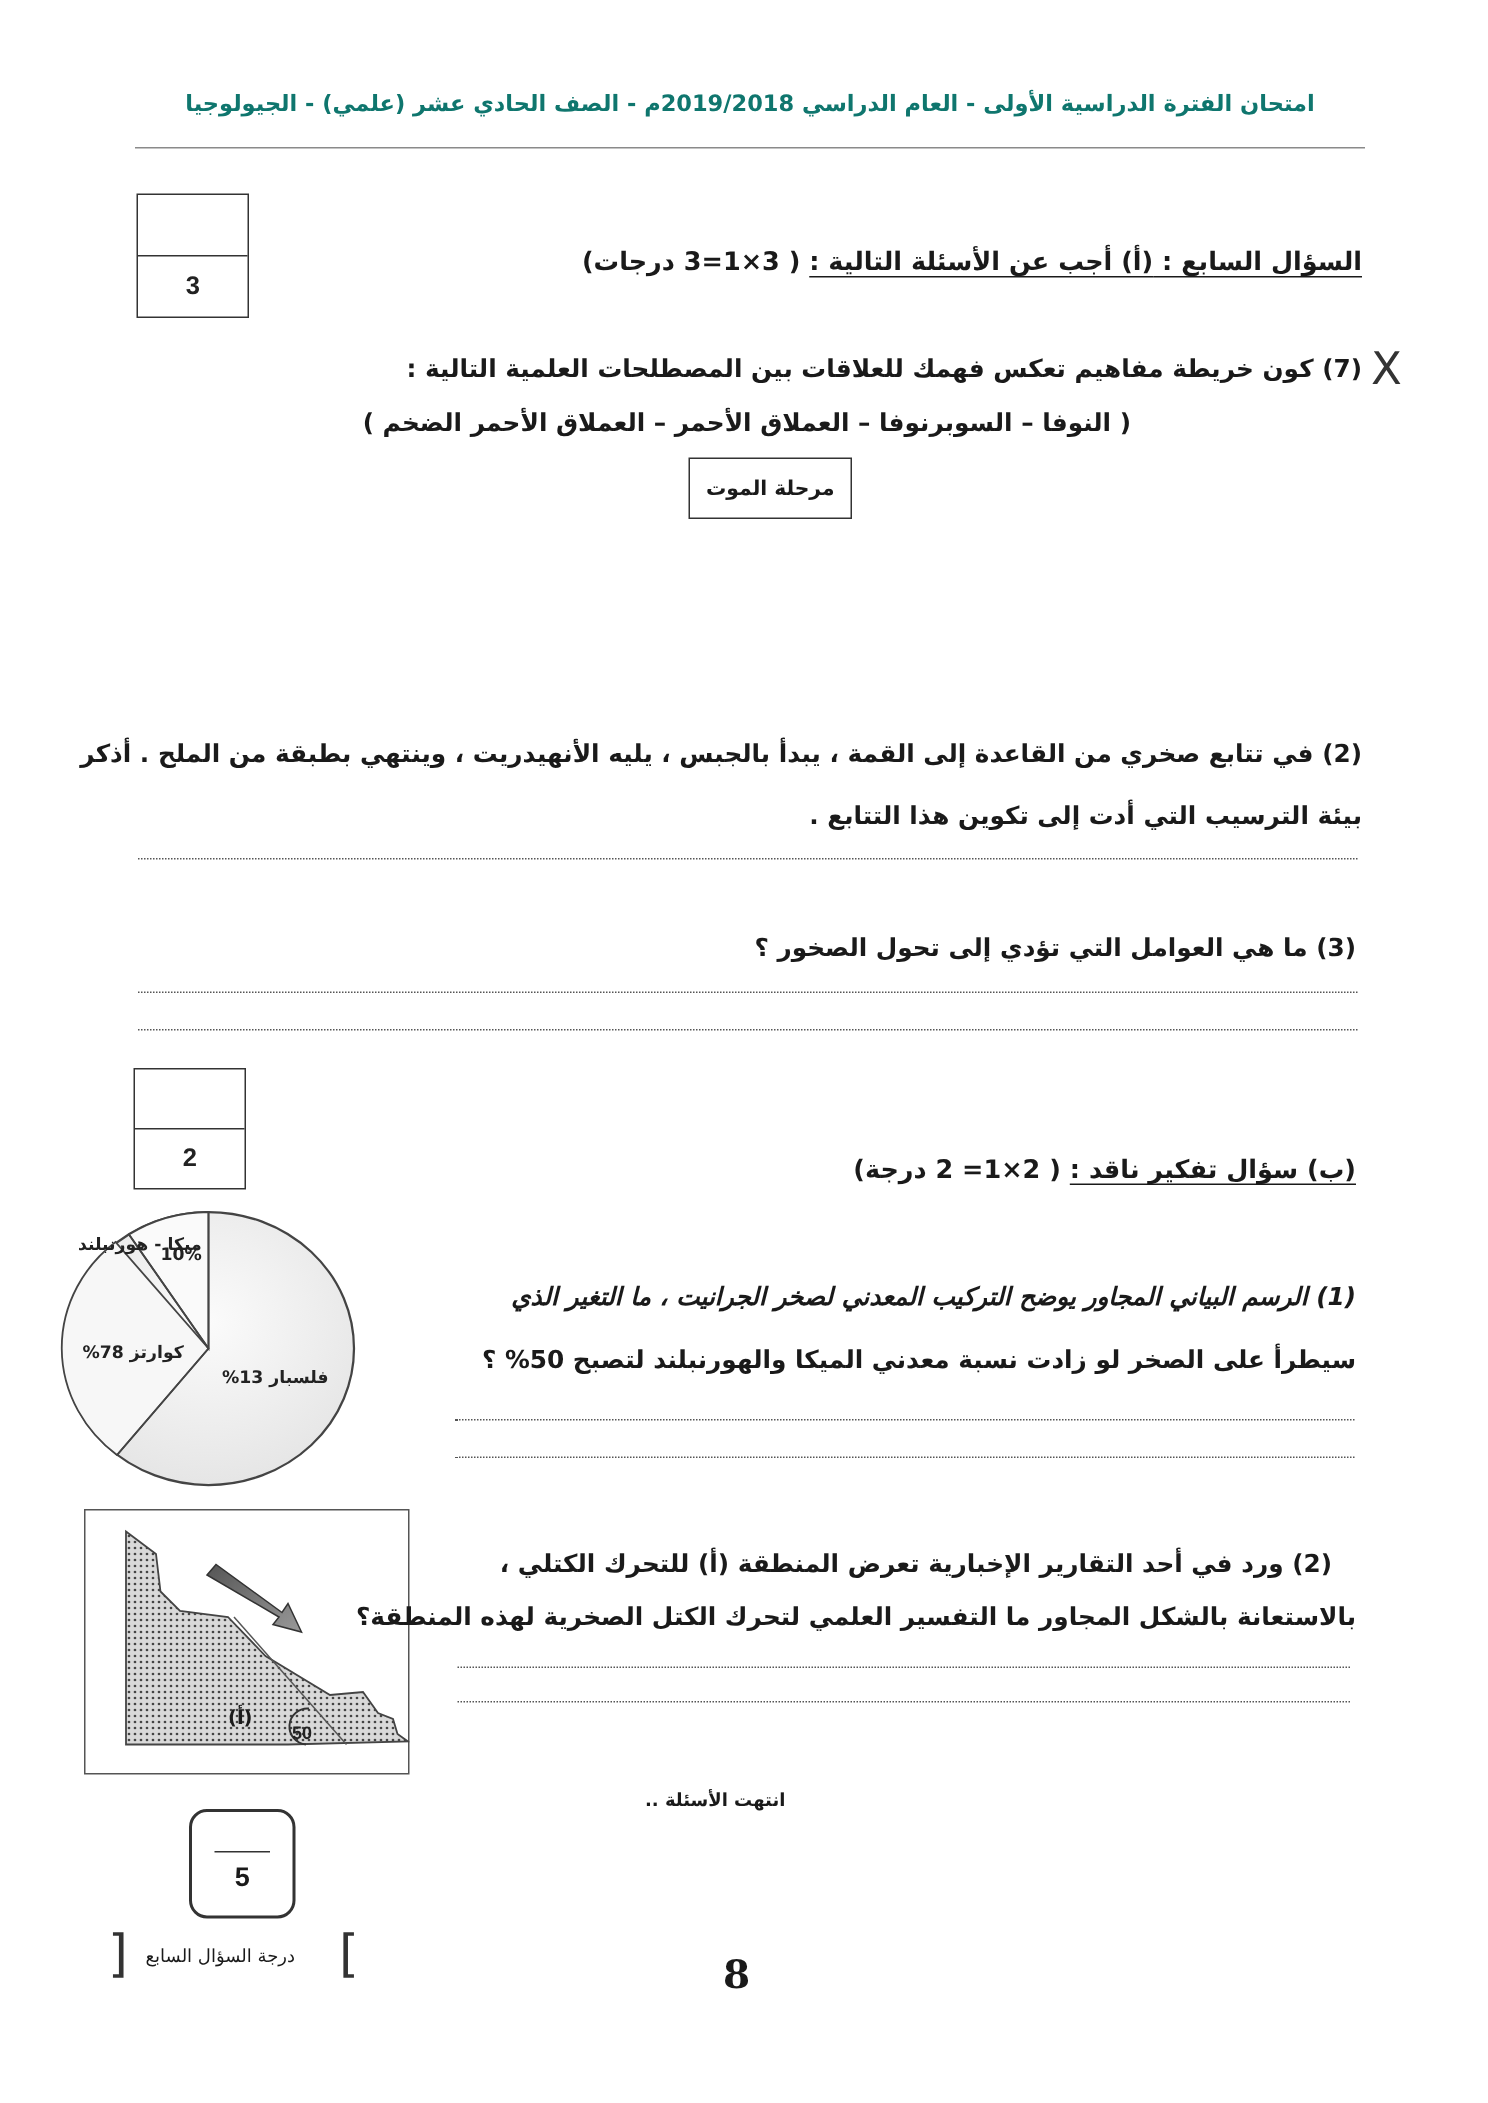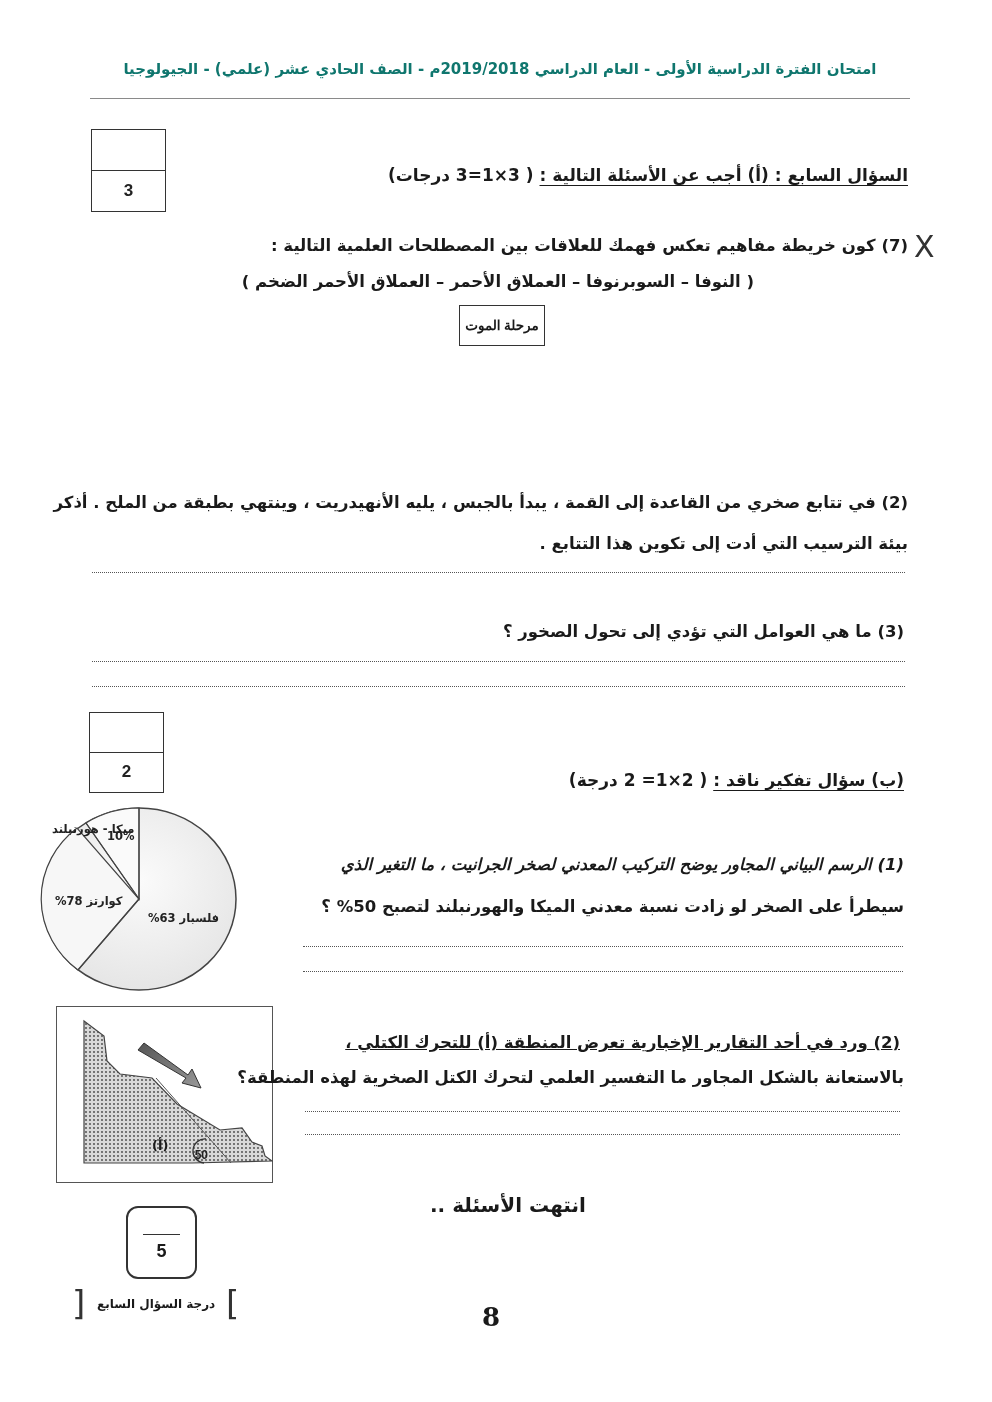--- a/index.html
+++ b/index.html
@@ -28,23 +28,23 @@
 
   .pie-label { font-size: 11.5px; font-weight: bold; white-space: nowrap; color: #222; direction: rtl; }
 
   .figure-frame { border: 1.5px solid #555; background: #fff; }
 
   .final-box { border: 2.5px solid #333; border-radius: 12px; background: #fff; }
   .final-box .line { position: absolute; left: 15px; right: 15px; top: 26px; border-top: 1.5px solid #333; }
   .final-box .val { position: absolute; left: 0; right: 0; top: 33px; text-align: center; font-family: "Liberation Sans", sans-serif; font-weight: bold; font-size: 18px; }
 
   .bracket { font-size: 34px; font-weight: normal; color: #333; font-family: "DejaVu Sans", sans-serif; }
-  .grade-label { font-size: 12px; font-weight: bold; white-space: nowrap; direction: rtl; }
+  .grade-label { font-size: 12px; font-weight: normal; white-space: nowrap; direction: rtl; }
   .page-num { font-family: "DejaVu Serif", serif; font-weight: bold; font-size: 26px; }
-  .end-text { font-size: 20px; font-weight: bold; direction: rtl; white-space: nowrap; }
+  .end-text { font-size: 12px; font-weight: bold; direction: rtl; white-space: nowrap; }
 </style>
 </head>
 <body>
 
 <div class="abs header-title">امتحان الفترة الدراسية الأولى - العام الدراسي 2019/2018م - الصف الحادي عشر (علمي) - الجيولوجيا</div>
 <div class="abs header-rule"></div>
 
 <div class="abs score-box" style="left:91px; top:129px; width:75px; height:83px;">
   <div class="top"></div>
   <div class="val">3</div>
@@ -52,21 +52,21 @@
 
 <div class="abs section-head" style="right:84px; top:165px;">
   <span class="u">السؤال السابع : </span>
   <span class="u">(أ) أجب عن الأسئلة التالية :</span>
   <span class="marks"> ( 3×1=3 درجات)</span>
 </div>
 
 <div class="abs x-mark" style="left:914px; top:229px;">X</div>
 <div class="abs qtext" style="right:84px; top:236px;">(7) كون خريطة مفاهيم تعكس فهمك للعلاقات بين المصطلحات العلمية التالية :</div>
 <div class="abs qtext" style="right:238px; top:272px;">( النوفا – السوبرنوفا – العملاق الأحمر – العملاق الأحمر الضخم )</div>
-<div class="abs concept-box" style="left:459px; top:305px; width:86px; height:41px;font-family:Liberation Serif, serif;">مرحلة الموت</div>
+<div class="abs concept-box" style="left:459px; top:305px; width:109px; height:41px;">مرحلة الموت</div>
 
 <div class="abs qtext" style="right:84px; top:493px;">(2) في تتابع صخري من القاعدة إلى القمة ، يبدأ بالجبس ، يليه الأنهيدريت ، وينتهي بطبقة من الملح . أذكر</div>
 <div class="abs qtext" style="right:84px; top:534px;">بيئة الترسيب التي أدت إلى تكوين هذا التتابع .</div>
 <div class="abs dots" style="left:92px; width:813px; top:572px;"></div>
 
 <div class="abs qtext" style="right:88px; top:622px;">(3) ما هي العوامل التي تؤدي إلى تحول الصخور ؟</div>
 <div class="abs dots" style="left:92px; width:813px; top:661px;"></div>
 <div class="abs dots" style="left:92px; width:813px; top:686px;"></div>
 
 <div class="abs score-box" style="left:89px; top:712px; width:75px; height:81px;">
@@ -92,21 +92,21 @@
   <path d="M109,99 L48,170 A97,91 0 0 1 47,28 Z" fill="#f7f7f7" stroke="#444" stroke-width="1.2"></path>
 
   <path d="M109,99 L56,23 A97,91 0 0 1 109,8 Z" fill="#fafafa" stroke="#444" stroke-width="1.2"></path>
   <line x1="109" y1="8" x2="109" y2="99" stroke="#444" stroke-width="1.2"></line>
   <line x1="109" y1="99" x2="56" y2="23" stroke="#444" stroke-width="1.2"></line>
   <line x1="109" y1="99" x2="48" y2="170" stroke="#444" stroke-width="1.2"></line>
 </svg>
 <div class="abs pie-label" style="left:52px; top:822px;">ميكا - هورنبلند</div>
 <div class="abs pie-label" style="left:107px; top:829px; direction:ltr;text-align:center;">10%</div>
 <div class="abs pie-label" style="left:55px; top:894px;">كوارتز 78%</div>
-<div class="abs pie-label" style="left:148px; top:911px;">فلسبار 63%</div>
+<div class="abs pie-label" style="left:148px; top:911px;">فلسبار 13%</div>
 
 <div class="abs qtext" style="right:88px; top:855px;font-style:italic;">(1) الرسم البياني المجاور يوضح التركيب المعدني لصخر الجرانيت ، ما التغير الذي</div>
 <div class="abs qtext" style="right:88px; top:897px;">سيطرأ على الصخر لو زادت نسبة معدني الميكا والهورنبلند لتصبح 50% ؟</div>
 <div class="abs dots" style="left:303px; width:600px; top:946px;"></div>
 <div class="abs dots" style="left:303px; width:600px; top:971px;"></div>
 
 <div class="abs figure-frame" style="left:56px; top:1006px; width:217px; height:177px;"></div>
 <svg class="abs" style="left:56px; top:1006px;" width="217" height="177" viewBox="0 0 217 177">
   <defs>
     <pattern id="dots" width="4" height="4" patternUnits="userSpaceOnUse">
@@ -126,21 +126,21 @@
   <g>
     <path d="M82,44 L88,37 L132,69 L136,63 L145,82 L126,77 L130,72 Z" fill="url(#arrowg)" stroke="#333" stroke-width="1"></path>
   </g>
 
   <path d="M150,133 A12,12 0 0 0 148,157" fill="none" stroke="#333" stroke-width="1.3"></path>
   <text x="152" y="153" font-family="Liberation Sans, sans-serif" font-size="12" font-weight="bold" fill="#222">50</text>
   <text x="108" y="148" text-anchor="middle" font-family="DejaVu Sans, sans-serif" font-size="12" font-weight="bold" fill="#222" dy="2" transform="translate(0,0)"></text>
 </svg>
 <div class="abs qtext" style="left:152px; top:1138px; font-size:13px;">(أ)</div>
 
-<div class="abs qtext" style="right:92px; top:1033px;text-decoration:underline;">(2) ورد في أحد التقارير الإخبارية تعرض المنطقة (أ) للتحرك الكتلي ،</div>
+<div class="abs qtext" style="right:104px; top:1033px;">(2) ورد في أحد التقارير الإخبارية تعرض المنطقة (أ) للتحرك الكتلي ،</div>
 <div class="abs qtext" style="right:88px; top:1068px;">بالاستعانة بالشكل المجاور ما التفسير العلمي لتحرك الكتل الصخرية لهذه المنطقة؟</div>
 <div class="abs dots" style="left:305px; width:595px; top:1111px;"></div>
 <div class="abs dots" style="left:305px; width:595px; top:1134px;"></div>
 
 <div class="abs end-text" style="left:430px; top:1193px;">انتهت الأسئلة ..</div>
 
 <div class="abs final-box" style="left:126px; top:1206px; width:71px; height:73px;">
   <div class="line"></div>
   <div class="val">5</div>
 </div>

